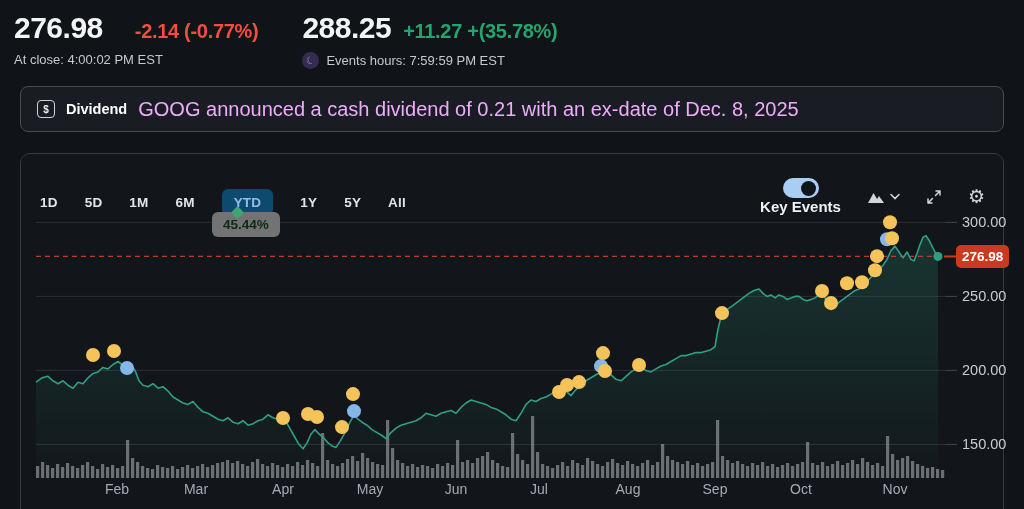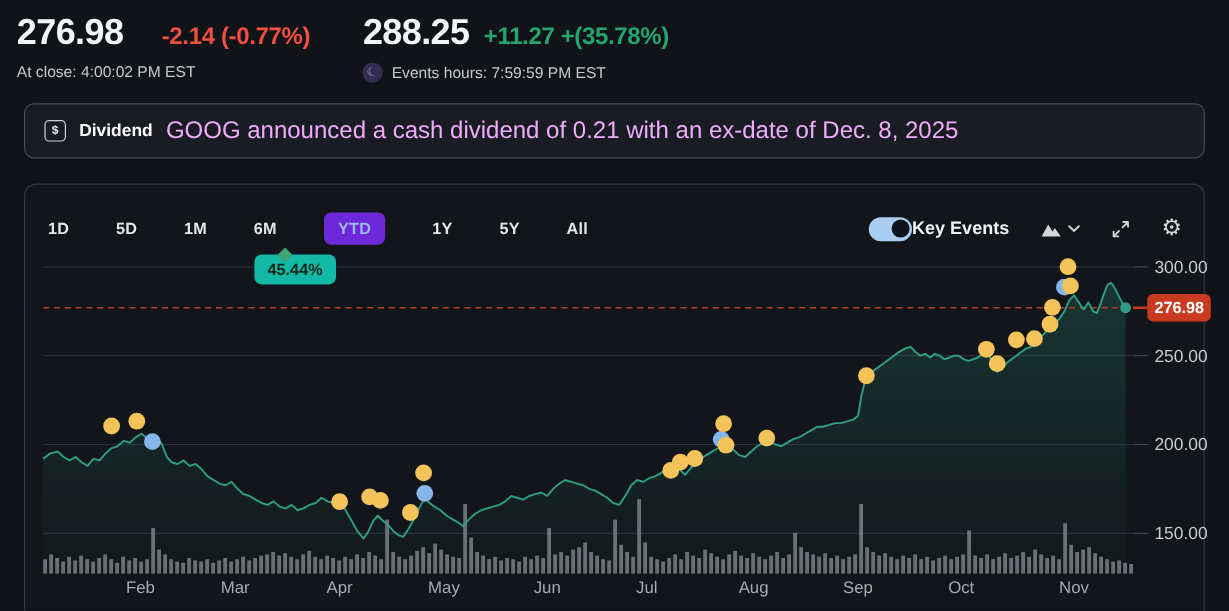--- a/index.html
+++ b/index.html
@@ -25,33 +25,33 @@
     padding:0 16px;border:1px solid #474d56;border-radius:8px;background:#191d23;}
   .dollar-box{display:inline-flex;align-items:center;justify-content:center;width:16px;height:16px;
     border:1.6px solid #cfd2d6;border-radius:4px;color:#e8eaec;font-size:10px;font-weight:700;flex:0 0 auto;}
   .banner-title{font-size:14.5px;font-weight:700;color:#ffffff;}
   .banner-text{font-size:20px;color:#f0abfc;}
   
   .card{position:absolute;left:20px;top:153px;width:982px;height:370px;
     border:1px solid #353a42;border-radius:10px;background:rgba(255,255,255,0.012);}
   .controls{position:absolute;top:23px;left:19px;right:18px;display:flex;
     justify-content:space-between;align-items:center;}
-  .ranges{display:flex;align-items:center;gap:39px;}
+  .ranges{display:flex;align-items:center;gap:27px;margin-top:12px;}
   .range{background:none;border:none;cursor:pointer;font-family:inherit;
     font-size:13.5px;font-weight:700;color:#e3e5e8;padding:6px 0;letter-spacing:.2px;}
-  .range.active{background:#6d28d9;color:#9db9f0;padding:6px 12px;border-radius:6px;}
+  .range.active{background:#0c4a6e;color:#9db9f0;padding:6px 12px;border-radius:6px;}
   .right-controls{display:flex;align-items:center;gap:26px;}
-  .toggle-wrap{display:flex;align-items:center;cursor:pointer;}
+  .toggle-wrap{display:flex;align-items:center;cursor:pointer;flex-direction:column;}
   .toggle{position:relative;display:inline-block;width:36px;height:20px;border-radius:10px;background:#aacdf2;}
   .knob{position:absolute;right:2.5px;top:2.5px;width:15px;height:15px;border-radius:50%;background:#10151b;}
   .toggle-label{font-size:15px;font-weight:700;color:#f0f1f3;}
   .icon-btn{display:flex;align-items:center;gap:5px;cursor:pointer;background:none;border:none;padding:0;}
   .gear-glyph{font-size:19px;color:#d2d5d9;line-height:1;font-family:"DejaVu Sans",sans-serif;}
   
-  .badge{position:absolute;left:191px;top:58px;background:#14b8a6;color:#0b2a1a;
+  .badge{position:absolute;left:191px;top:58px;background:#737373;color:#0b2a1a;
     font-size:13.5px;font-weight:700;padding:5px 11px;border-radius:6px;z-index:6;}
   .badge::before{content:"";position:absolute;top:-4px;left:21px;width:9px;height:9px;
     background:#3ea671;transform:rotate(45deg);border-radius:1px;}
   
   #chart-svg{position:absolute;left:0;top:0;z-index:3;pointer-events:none;}
   
   .price-tag{position:absolute;left:956px;top:245px;min-width:37px;padding:4px 6px;
     background:#c93a20;color:#ffffff;font-size:13.5px;font-weight:600;border-radius:5px;
     text-align:center;z-index:5;}
 </style>

